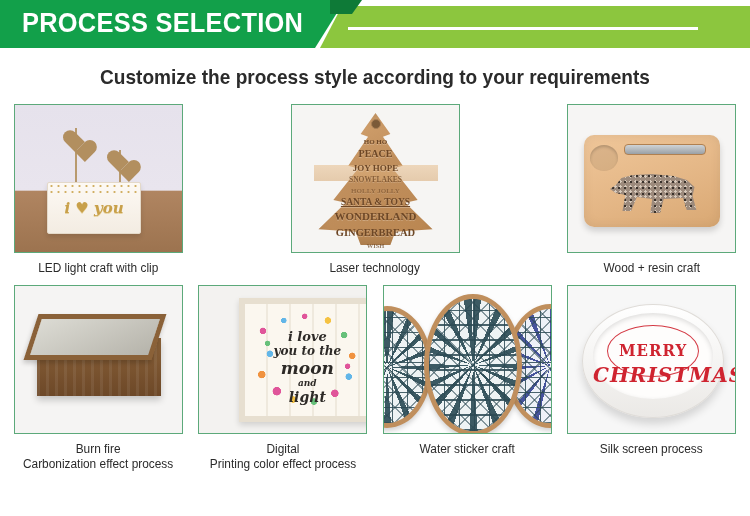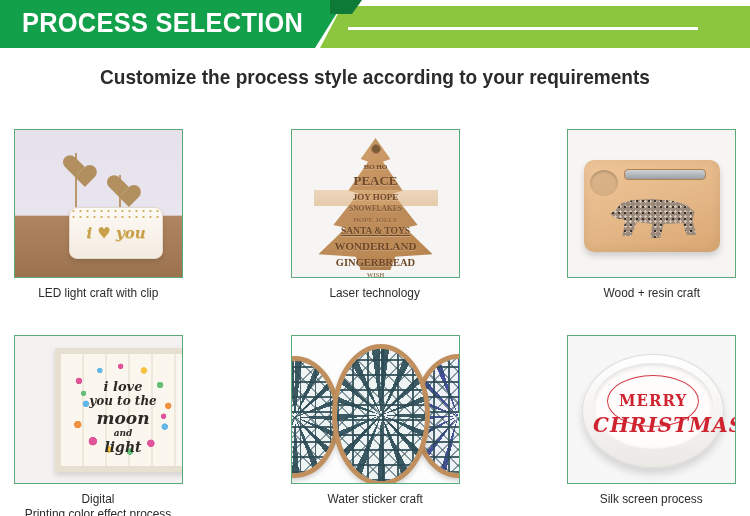--- a/index.html
+++ b/index.html
@@ -98,21 +98,20 @@
     padding: 0 14px;
     box-sizing: border-box;
     justify-content: space-between;
   }
   .row-2 { margin-top: 9px; }
   .card {
     width: 169px;
     display: flex;
     flex-direction: column;
     align-items: center;
-    margin-top: 25px;
   }
   .thumb {
     width: 169px;
     height: 149px;
     border: 1px solid #5ca97a;
     box-sizing: border-box;
     background: #f7f7f9;
     position: relative;
     overflow: hidden;
   }
@@ -125,23 +124,23 @@
     transform: scaleX(0.95);
     white-space: pre-line;
   }
 
   
   .ph { position: absolute; inset: 0; }
 
   
   .p1 { background: linear-gradient(#e6e2ec 0%, #e9e5ee 58%, #e9e5ee 58%, #b08561 58.5%, #9c734f 100%); }
   .p1 .base {
-    position: absolute; left: 54px; bottom: 18px; width: 92px; height: 50px;
+    position: absolute; left: 32px; bottom: 18px; width: 92px; height: 50px;
     background: linear-gradient(#fdf9f4, #f3ece2);
-    border: 1px solid #e4d9c9; border-radius: 8px;
+    border: 1px solid #e4d9c9; border-radius: 2px;
     box-shadow: 0 3px 5px rgba(0,0,0,.12);
   }
   .p1 .dots {
     position: absolute; left: 0; top: 0; width: 100%; height: 12px;
     background-image: radial-gradient(#c9a24a 1.1px, transparent 1.2px);
     background-size: 7px 6px; opacity: .85;
   }
   .p1 .iloveyou {
     position: absolute; left: 0; top: 16px; width: 100%;
     text-align: center; color: #c8a04a; font-size: 15px;
@@ -202,21 +201,21 @@
   .p3 .engrave {
     position: absolute; left: 22px; top: 8px; width: 124px; height: 132px;
     display: flex; flex-direction: column; align-items: center;
     justify-content: flex-start; padding-top: 24px; box-sizing: border-box;
     font-family: "Liberation Serif", serif; font-weight: bold;
     color: #6d4726; text-shadow: 0 1px 0 rgba(255,255,255,.25);
     line-height: 1.45;
   }
   .p3 .e { white-space: nowrap; }
   .p3 .e1 { font-size: 7px; }
-  .p3 .e2 { font-size: 13px; }
+  .p3 .e2 { font-size: 10px; }
   .p3 .e3 { font-size: 9px; }
   .p3 .e4 { font-size: 7.5px; opacity: .75; }
   .p3 .e5 { font-size: 7px; opacity: .55; }
   .p3 .e6 { font-size: 9.5px; text-decoration: underline; }
   .p3 .e7 { font-size: 11px; text-align: center; }
   .p3 .e8 { font-size: 10.5px; }
   .p3 .e9 { font-size: 6.5px; opacity: .7; }
   .p3 .grain {
     position: absolute; left: 22px; top: 60px; width: 124px; height: 16px;
     background: linear-gradient(#e6bd8d,#d8a973); opacity: .55;
@@ -402,21 +401,21 @@
       <div class="thumb">
         <div class="ph p3">
           <div class="tree"></div>
           <div class="grain"></div>
           <div class="hole"></div>
           <div class="engrave">
             <div class="e e1">HO HO</div>
             <div class="e e2">PEACE</div>
             <div class="e e3">JOY HOPE</div>
             <div class="e e4">SNOWFLAKES</div>
-            <div class="e e5">HOPE JOLLY</div>
+            <div class="e e5">HOLLY JOLLY</div>
             <div class="e e6">SANTA &amp; TOYS</div>
             <div class="e e7">WONDERLAND</div>
             <div class="e e8">GINGERBREAD</div>
             <div class="e e9">WISH</div>
           </div>
         </div>
       </div>
       <div class="caption">Laser technology</div>
     </div>
 
@@ -430,20 +429,32 @@
           </div>
         </div>
       </div>
       <div class="caption">Wood + resin craft</div>
     </div>
 
   </div>
 
   <div class="row row-2">
 
+    <div class="card">
+      <div class="thumb">
+        <div class="ph p5">
+          <div class="box"></div>
+          <div class="lid">
+            <div class="glass"></div>
+          </div>
+        </div>
+      </div>
+      <div class="caption">Burn fire
+Carbonization effect process</div>
+    </div>
 
     <div class="card">
       <div class="thumb">
         <div class="ph p6">
           <div class="panel">
             <div class="leafband"></div>
             <div class="txt">
               <div class="t1">i love</div>
               <div class="t2">you to the</div>
               <div class="t3">moon</div>

